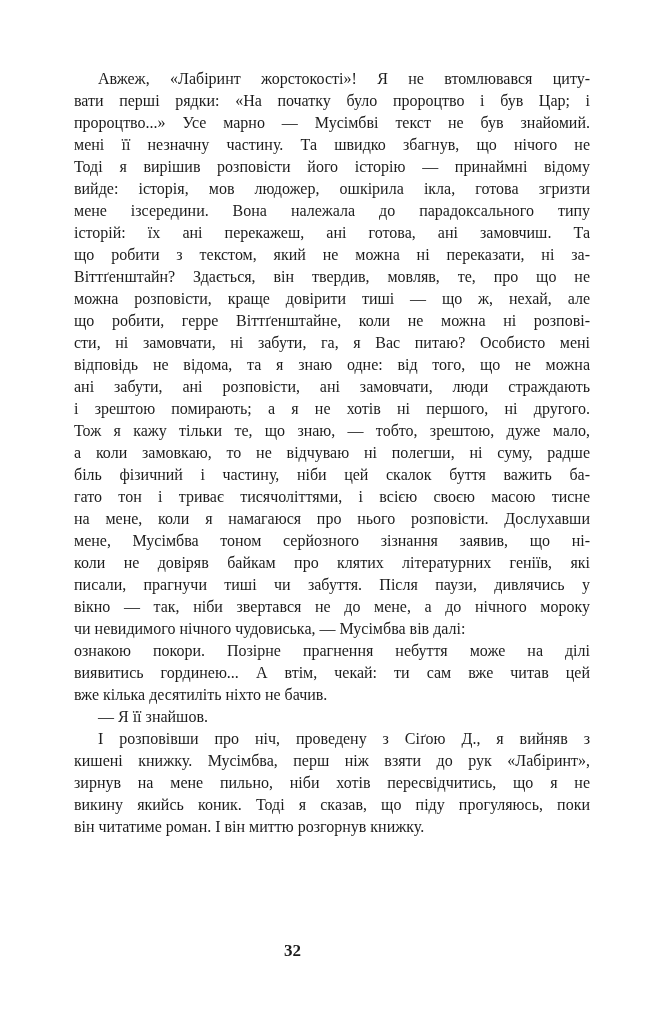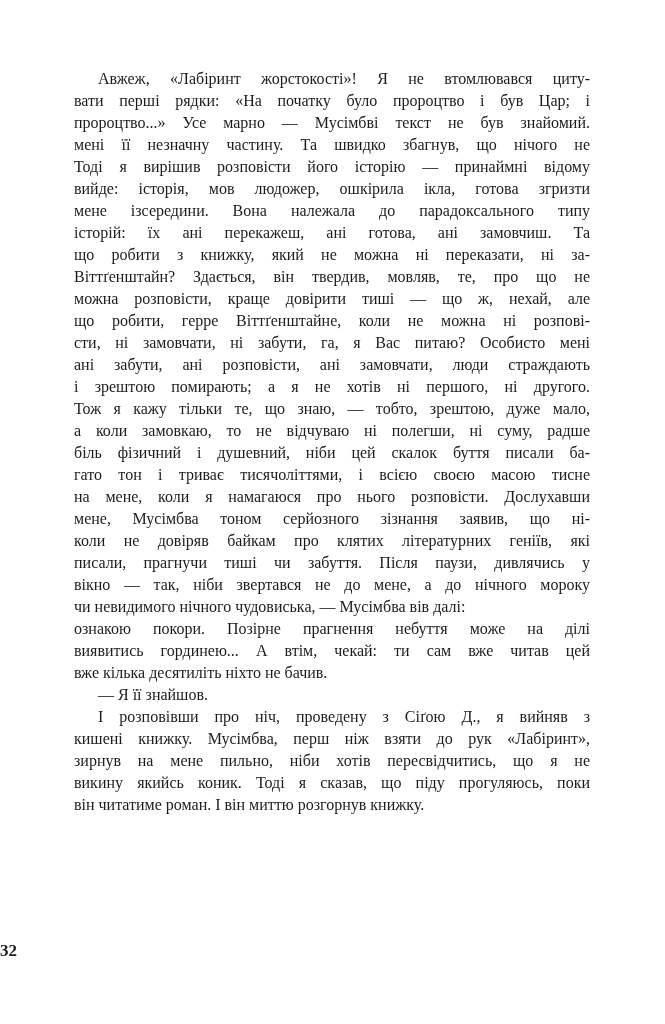--- a/index.html
+++ b/index.html
@@ -33,49 +33,50 @@
     text-align-last: justify;
   }
   .line.indent {
     text-indent: 24px;
   }
   .page-number {
     position: absolute;
     left: 0;
     top: 940px;
     width: 585px;
-    text-align: left;
+    text-align: center;
     font-size: 17px;
     font-weight: bold;
     line-height: 22px;
   }
 </style>
 </head>
 <body>
 
 <div class="page">
   <div class="text-block">
       <div class="line indent just">Авжеж, «Лабіринт жорстокості»! Я не втомлювався циту-</div>
       <div class="line just">вати перші рядки: «На початку було пророцтво і був Цар; і</div>
       <div class="line just">пророцтво...» Усе марно — Мусімбві текст не був знайомий.</div>
       <div class="line just">мені її незначну частину. Та швидко збагнув, що нічого не</div>
       <div class="line just">Тоді я вирішив розповісти його історію — принаймні відому</div>
       <div class="line just">вийде: історія, мов людожер, ошкірила ікла, готова згризти</div>
       <div class="line just">мене ізсередини. Вона належала до парадоксального типу</div>
       <div class="line just">історій: їх ані перекажеш, ані готова, ані замовчиш. Та</div>
-      <div class="line just">що робити з книжку, який не можна ні переказати, ні за-</div>
+      <div class="line just">що робити з текстом, який не можна ні переказати, ні за-</div>
       <div class="line just">Віттґенштайн? Здається, він твердив, мовляв, те, про що не</div>
       <div class="line just">можна розповісти, краще довірити тиші — що ж, нехай, але</div>
       <div class="line just">що робити, герре Віттґенштайне, коли не можна ні розпові-</div>
       <div class="line just">сти, ні замовчати, ні забути, га, я Вас питаю? Особисто мені</div>
+      <div class="line just">відповідь не відома, та я знаю одне: від того, що не можна</div>
       <div class="line just">ані забути, ані розповісти, ані замовчати, люди страждають</div>
       <div class="line just">і зрештою помирають; а я не хотів ні першого, ні другого.</div>
       <div class="line just">Тож я кажу тільки те, що знаю, — тобто, зрештою, дуже мало,</div>
       <div class="line just">а коли замовкаю, то не відчуваю ні полегши, ні суму, радше</div>
-      <div class="line just">біль фізичний і душевний, ніби цей скалок буття писали ба-</div>
+      <div class="line just">біль фізичний і частину, ніби цей скалок буття важить ба-</div>
       <div class="line just">гато тон і триває тисячоліттями, і всією своєю масою тисне</div>
       <div class="line just">на мене, коли я намагаюся про нього розповісти. Дослухавши</div>
       <div class="line just">мене, Мусімбва тоном серйозного зізнання заявив, що ні-</div>
       <div class="line just">коли не довіряв байкам про клятих літературних геніїв, які</div>
       <div class="line just">писали, прагнучи тиші чи забуття. Після паузи, дивлячись у</div>
       <div class="line just">вікно — так, ніби звертався не до мене, а до нічного мороку</div>
       <div class="line">чи невидимого нічного чудовиська, — Мусімбва вів далі:</div>
       <div class="line just">ознакою покори. Позірне прагнення небуття може на ділі</div>
       <div class="line just">виявитись гординею... А втім, чекай: ти сам вже читав цей</div>
       <div class="line">вже кілька десятиліть ніхто не бачив.</div>

